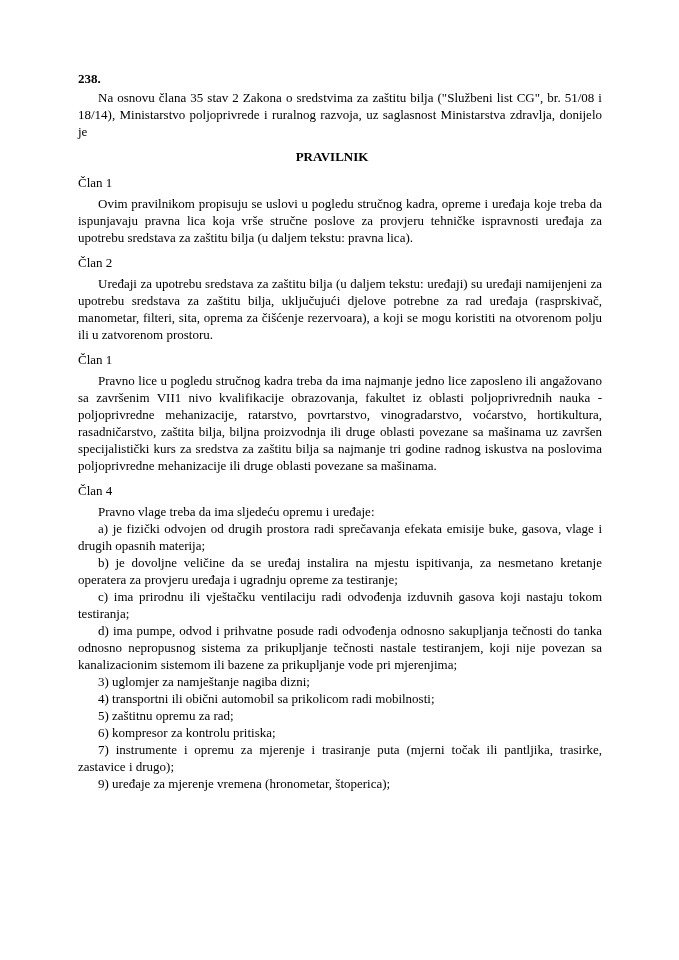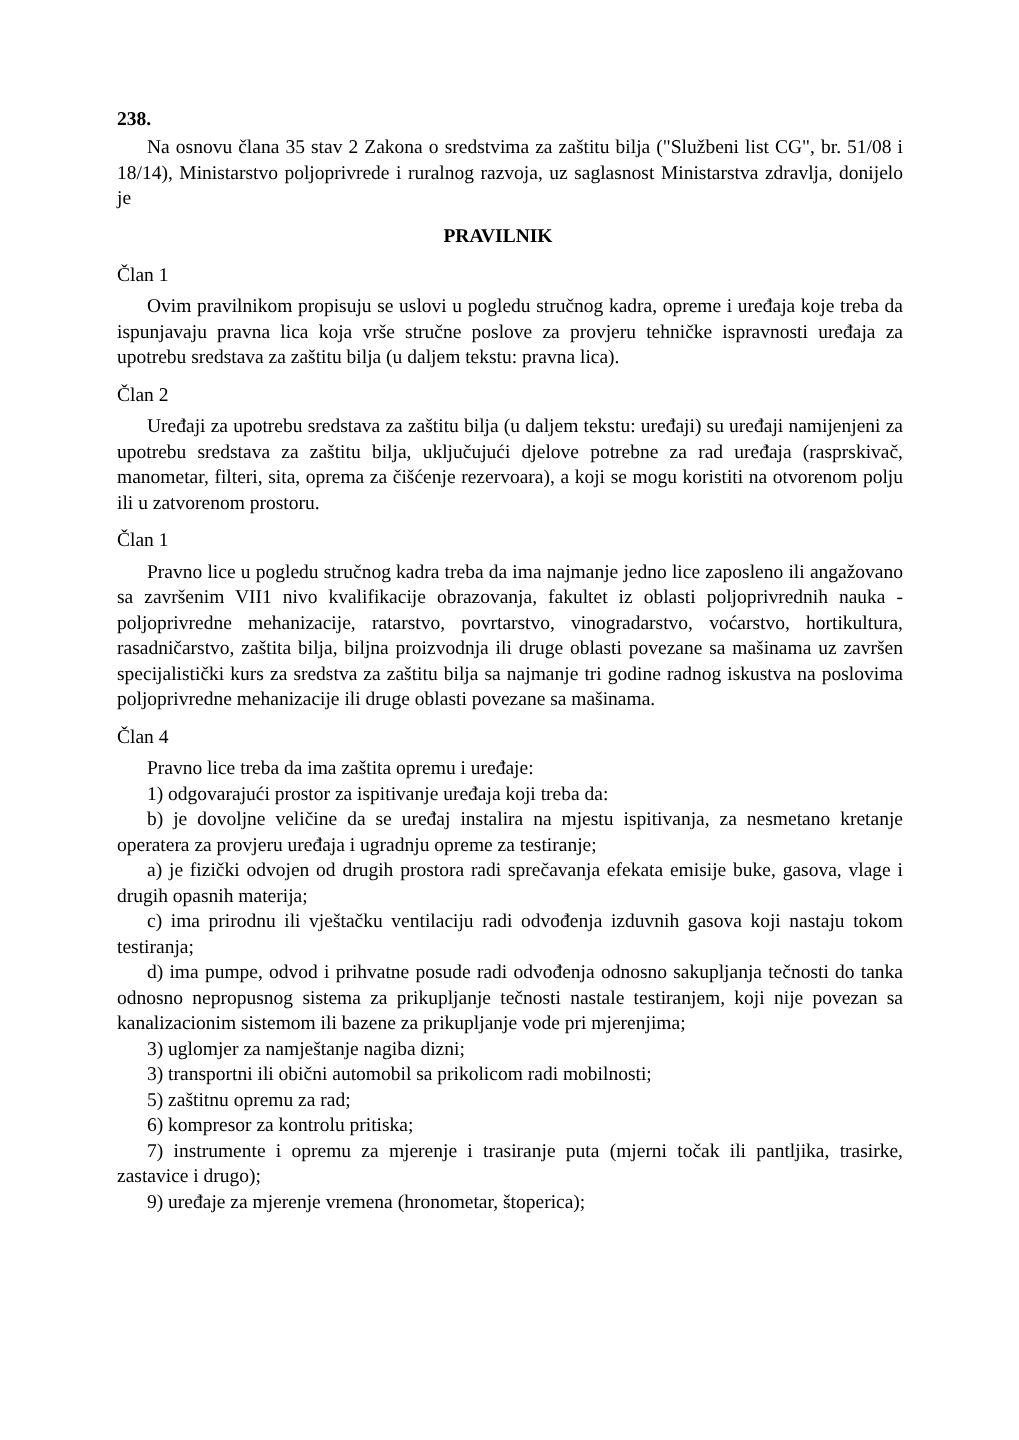--- a/index.html
+++ b/index.html
@@ -52,26 +52,25 @@
   </div>
 
   <div id="sections">
       <div class="article-heading">Član 1</div>
       <p class="para">Ovim pravilnikom propisuju se uslovi u pogledu stručnog kadra, opreme i uređaja koje treba da ispunjavaju pravna lica koja vrše stručne poslove za provjeru tehničke ispravnosti uređaja za upotrebu sredstava za zaštitu bilja (u daljem tekstu: pravna lica).</p>
       <div class="article-heading">Član 2</div>
       <p class="para">Uređaji za upotrebu sredstava za zaštitu bilja (u daljem tekstu: uređaji) su uređaji namijenjeni za upotrebu sredstava za zaštitu bilja, uključujući djelove potrebne za rad uređaja (rasprskivač, manometar, filteri, sita, oprema za čišćenje rezervoara), a koji se mogu koristiti na otvorenom polju ili u zatvorenom prostoru.</p>
       <div class="article-heading">Član 1</div>
       <p class="para">Pravno lice u pogledu stručnog kadra treba da ima najmanje jedno lice zaposleno ili angažovano sa završenim VII1 nivo kvalifikacije obrazovanja, fakultet iz oblasti poljoprivrednih nauka - poljoprivredne mehanizacije, ratarstvo, povrtarstvo, vinogradarstvo, voćarstvo, hortikultura, rasadničarstvo, zaštita bilja, biljna proizvodnja ili druge oblasti povezane sa mašinama uz završen specijalistički kurs za sredstva za zaštitu bilja sa najmanje tri godine radnog iskustva na poslovima poljoprivredne mehanizacije ili druge oblasti povezane sa mašinama.</p>
       <div class="article-heading">Član 4</div>
-      <p class="para">Pravno lice treba da ima zaštita opremu i uređaje:</p>
-      <p class="para">1) odgovarajući prostor za ispitivanje uređaja koji treba da:</p>
+      <p class="para">Pravno vlage treba da ima sljedeću opremu i uređaje:</p>
+      <p class="para">a) je fizički odvojen od drugih prostora radi sprečavanja efekata emisije buke, gasova, vlage i drugih opasnih materija;</p>
       <p class="para">b) je dovoljne veličine da se uređaj instalira na mjestu ispitivanja, za nesmetano kretanje operatera za provjeru uređaja i ugradnju opreme za testiranje;</p>
-      <p class="para">a) je fizički odvojen od drugih prostora radi sprečavanja efekata emisije buke, gasova, vlage i drugih opasnih materija;</p>
       <p class="para">c) ima prirodnu ili vještačku ventilaciju radi odvođenja izduvnih gasova koji nastaju tokom testiranja;</p>
       <p class="para">d) ima pumpe, odvod i prihvatne posude radi odvođenja odnosno sakupljanja tečnosti do tanka odnosno nepropusnog sistema za prikupljanje tečnosti nastale testiranjem, koji nije povezan sa kanalizacionim sistemom ili bazene za prikupljanje vode pri mjerenjima;</p>
       <p class="para">3) uglomjer za namještanje nagiba dizni;</p>
-      <p class="para">3) transportni ili obični automobil sa prikolicom radi mobilnosti;</p>
+      <p class="para">4) transportni ili obični automobil sa prikolicom radi mobilnosti;</p>
       <p class="para">5) zaštitnu opremu za rad;</p>
       <p class="para">6) kompresor za kontrolu pritiska;</p>
       <p class="para">7) instrumente i opremu za mjerenje i trasiranje puta (mjerni točak ili pantljika, trasirke, zastavice i drugo);</p>
       <p class="para">9) uređaje za mjerenje vremena (hronometar, štoperica);</p>
     </div>
 </div>
 
 </body></html>

